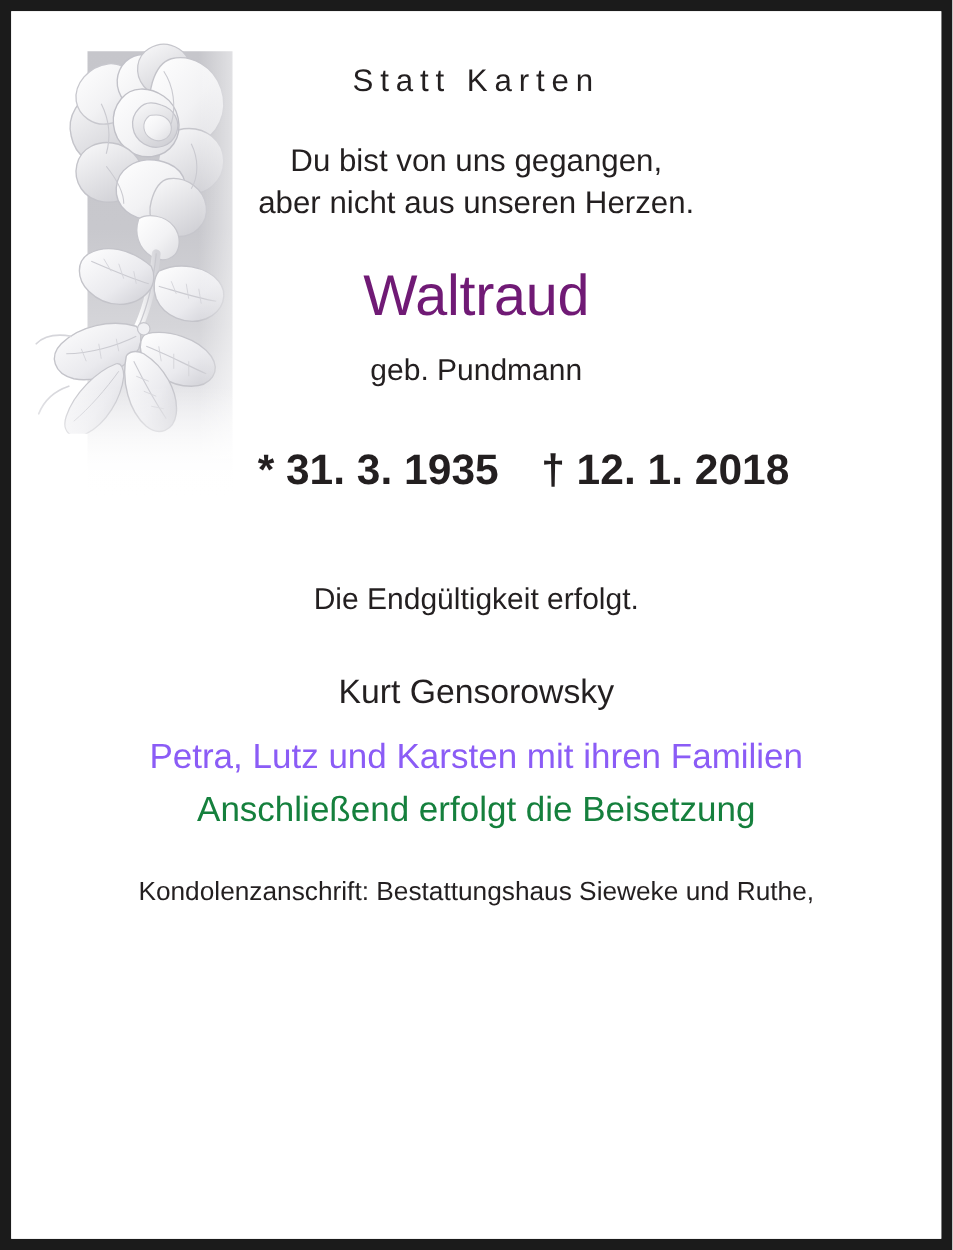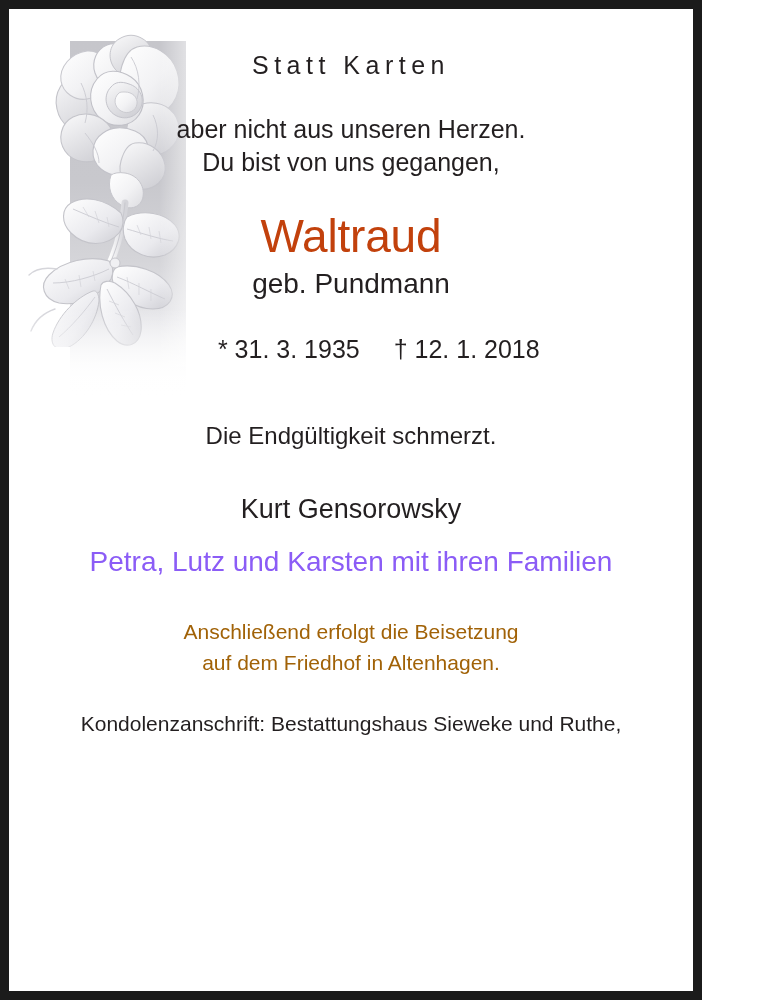--- a/index.html
+++ b/index.html
@@ -10,21 +10,21 @@
   body {
     width: 762px;
     height: 1000px;
     font-family: "Liberation Sans", sans-serif;
     overflow: hidden;
   }
 
   
   .notice-frame {
     position: relative;
-    width: 702px;
+    width: 762px;
     height: 1000px;
     box-sizing: border-box;
     border: 9px solid #1b1b1b;
     background: #ffffff;
   }
   .notice-inner {
     position: relative;
     width: 100%;
     height: 100%;
     background: #ffffff;
@@ -101,36 +101,37 @@
     font-size: 25px;
     line-height: 1.33;
     color: #231f20;
   }
 
   .deceased-name {
     margin-top: 32px;
     font-size: 46px;
     line-height: 1.12;
     letter-spacing: -0.2px;
-    color: #c2410c;
+    color: #701a75;
   }
 
   .nee {
-    margin-top: 4px;
-    font-size: 28px;
+    margin-top: 20px;
+    font-size: 24px;
     color: #231f20;
     line-height: 1.2;
   }
 
   .dates {
     margin-top: 4px;
-    font-size: 25px;
+    font-size: 34px;
     color: #231f20;
     line-height: 1.2;
     white-space: pre;
+    font-weight: bold;
   }
   .dates .date-gap { display: inline-block; width: 34px; }
 
   .thanks {
     margin-top: 45px;
     font-size: 24px;
     line-height: 1.35;
     color: #231f20;
   }
 
@@ -156,24 +157,24 @@
   }
 
   .service-details {
     margin-top: 46px;
     font-size: 21px;
     line-height: 1.45;
     color: #231f20;
   }
 
   .burial-details {
-    margin-top: 39px;
-    font-size: 21px;
+    margin-top: 6px;
+    font-size: 28px;
     line-height: 1.45;
-    color: #a16207;
+    color: #15803d;
   }
 
   .condolence-details {
     margin-top: 31px;
     font-size: 21px;
     line-height: 1.45;
     color: #231f20;
   }
 
   .line { display: block; }
@@ -287,45 +288,44 @@
     </div>
 
     <div class="rose-fade-right"></div>
     <div class="rose-fade-bottom"></div>
 
     <div class="content">
 
       <div class="statt-karten">Statt Karten</div>
 
       <div class="verse">
+        <span class="line">Du bist von uns gegangen,</span>
         <span class="line">aber nicht aus unseren Herzen.</span>
-        <span class="line">Du bist von uns gegangen,</span>
       </div>
 
       <div class="deceased-name">
         <span class="line">Waltraud</span>
       </div>
 
       <div class="nee">geb. Pundmann</div>
 
       <div class="dates">
         <span>* 31. 3. 1935</span><span class="date-gap"></span><span>† 12. 1. 2018</span>
       </div>
 
 
-      <div class="pain">Die Endgültigkeit schmerzt.</div>
+      <div class="pain">Die Endgültigkeit erfolgt.</div>
 
       <div class="mourner-primary">Kurt Gensorowsky</div>
 
       <div class="mourner-family">Petra, Lutz und Karsten mit ihren Familien</div>
 
 
       <div class="burial-details">
         <span class="line">Anschließend erfolgt die Beisetzung</span>
-        <span class="line">auf dem Friedhof in Altenhagen.</span>
       </div>
 
       <div class="condolence-details">
         <span class="line">Kondolenzanschrift: Bestattungshaus Sieweke und Ruthe,</span>
 
       </div>
 
     </div>
   </div>
 </div>

